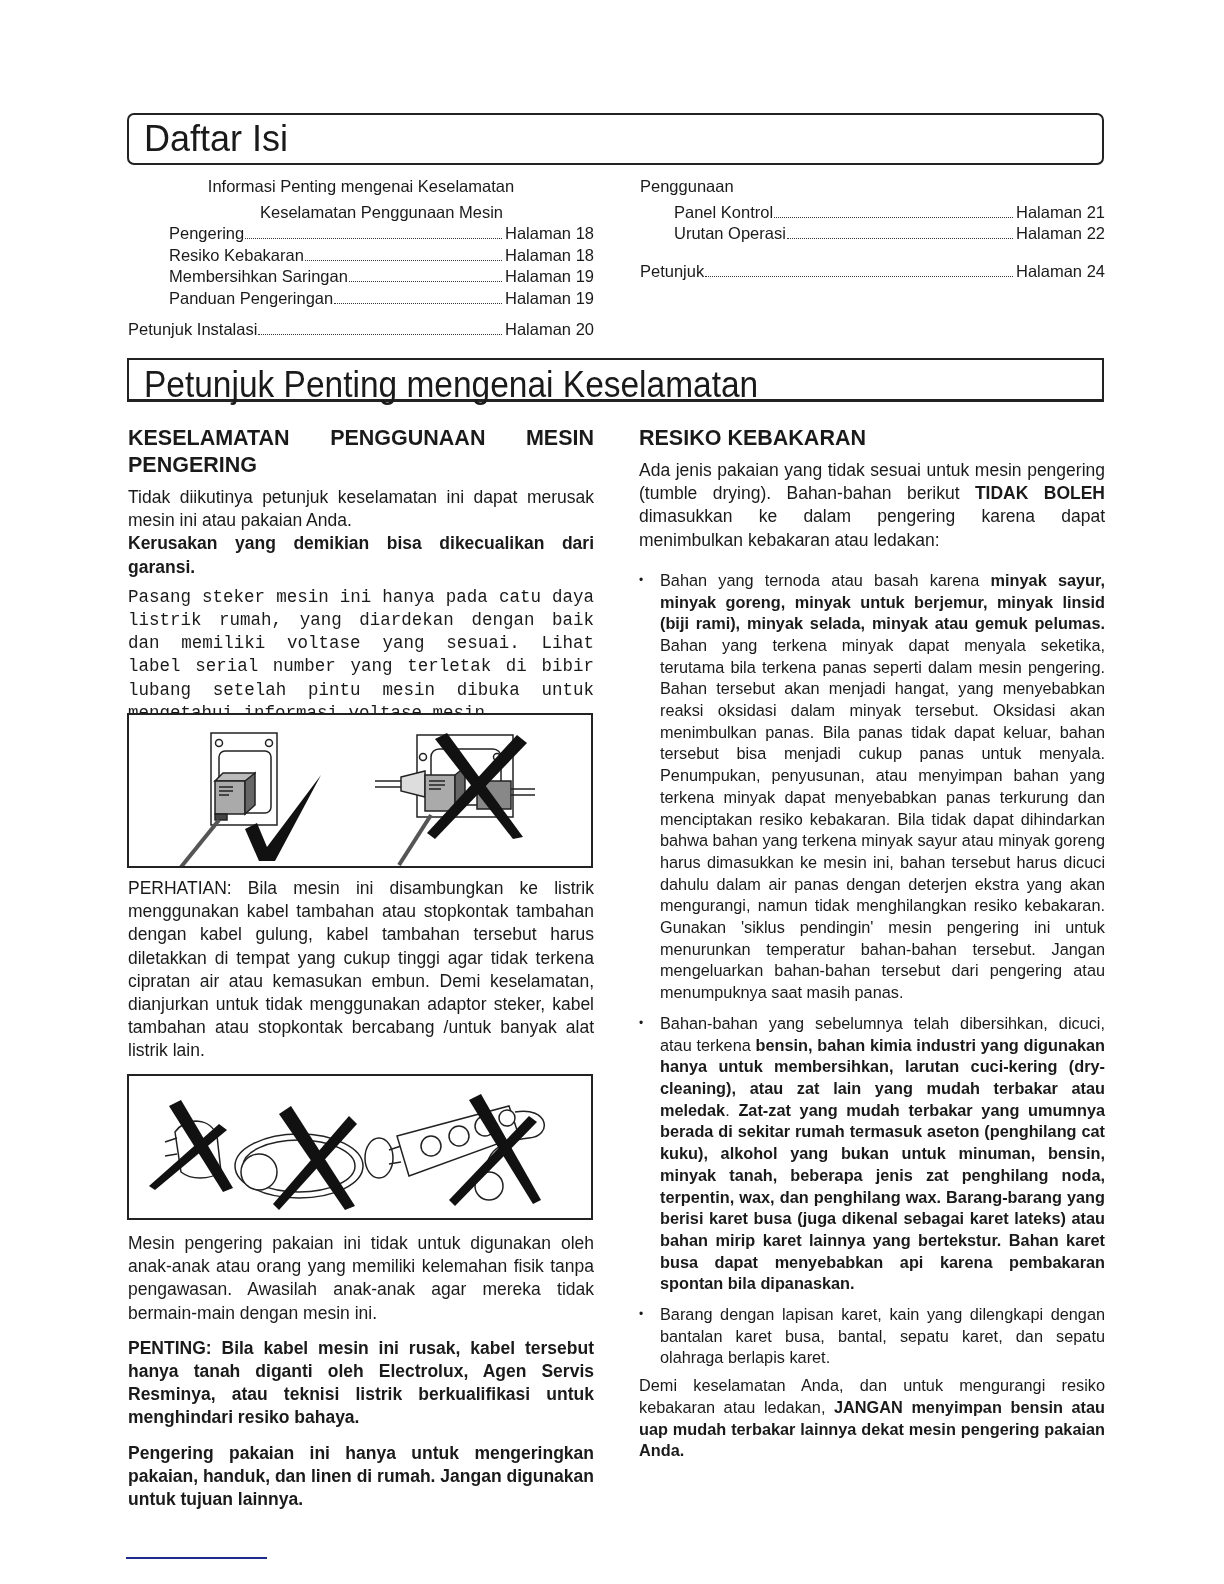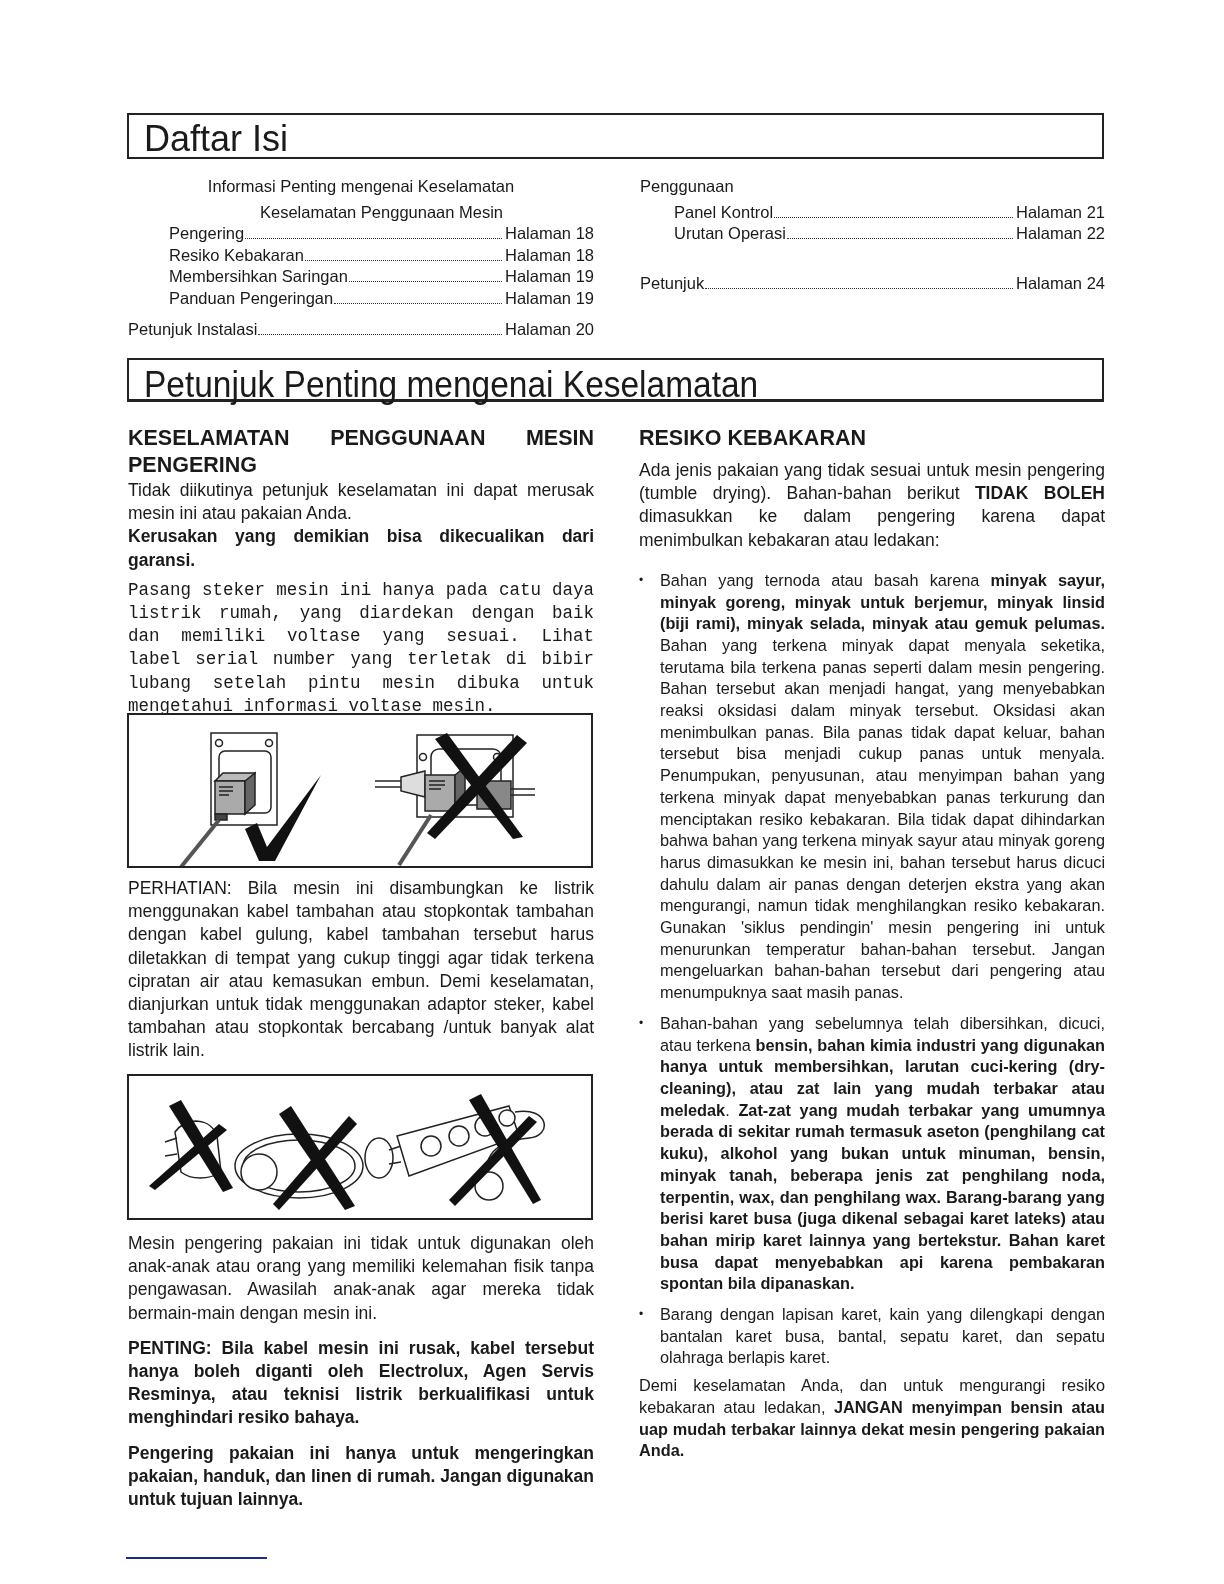--- a/index.html
+++ b/index.html
@@ -1,20 +1,20 @@
 <!DOCTYPE html>
 <html><head>
 <meta charset="utf-8">
 <style>
   html, body { margin: 0; padding: 0; background: #ffffff; }
   body { width: 1224px; height: 1584px; position: relative; overflow: hidden;
          font-family: "Liberation Sans", "DejaVu Sans", sans-serif; color: #1a1a1a; }
   .hbox { position: absolute; border: 2px solid #222; box-sizing: border-box; background: #fff; }
   .hbox .title { position: absolute; left: 15px; font-weight: normal; color: #1a1a1a; white-space: nowrap; }
-  #toc-box { left: 127px; top: 113px; width: 977px; height: 46px; }
+  #toc-box { left: 127px; top: 113px; width: 977px; height: 52px; border-radius: 7px; }
   #toc-box .title { font-size: 36px; top: 3px; }
   #safety-box { left: 127px; top: 358px; width: 977px; height: 44px; border-bottom-width: 3px; }
   #safety-box .title { font-size: 36px; top: 4px; transform: scaleX(0.93); transform-origin: left; }
 
   .toc-col { position: absolute; font-size: 16.5px; line-height: 21.5px; }
   .toc-line { display: flex; align-items: baseline; white-space: nowrap; }
   .toc-line .lbl { flex: 0 0 auto; }
   .toc-line .dots { flex: 1 1 auto; border-bottom: 1.5px dotted #333; margin: 0 3px 4px 1px; height: 1px; }
   .toc-line .pg { flex: 0 0 auto; }
   .ind { padding-left: 41px; }
@@ -72,34 +72,34 @@
   <div class="toc-line ind2">
     <span class="lbl">Panel Kontrol</span>
       <span class="dots"></span>
       <span class="pg">Halaman 21</span>
   </div>
   <div class="toc-line ind2">
     <span class="lbl">Urutan Operasi</span>
       <span class="dots"></span>
       <span class="pg">Halaman 22</span>
   </div>
-  <div class="toc-line" style="margin-top:28px;justify-content:space-between;">
+  <div class="toc-line" style="margin-top:16px;justify-content:space-between;">
     <span class="lbl">Petunjuk </span>
       <span class="dots"></span>
       <span class="pg">Halaman 24</span>
   </div>
 </div>
 
 <div class="hbox" id="safety-box">
   <div class="title">Petunjuk Penting mengenai Keselamatan</div>
 </div>
 
 <div class="col" style="left:128px; top:425px; width:466px;">
   <h2 class="h2" style="word-spacing:18px;">KESELAMATAN PENGGUNAAN MESIN PENGERING</h2>
-  <p class="p" style="">Tidak diikutinya petunjuk keselamatan ini dapat merusak mesin ini atau pakaian Anda.</p>
+  <p class="p" style="margin-top:7px;">Tidak diikutinya petunjuk keselamatan ini dapat merusak mesin ini atau pakaian Anda.</p>
   <p class="p pb">Kerusakan yang demikian bisa dikecualikan dari garansi.</p>
   <p class="p" style="margin-top:7px;font-family:Liberation Mono, monospace;">Pasang steker mesin ini hanya pada catu daya listrik rumah, yang diardekan dengan baik dan memiliki voltase yang sesuai. Lihat label serial number yang terletak di bibir lubang setelah pintu mesin dibuka untuk mengetahui informasi voltase mesin.</p>
 </div>
 
 <div class="fig" style="left:127px; top:713px; width:466px; height:155px;">
   <svg width="462" height="151" viewBox="0 0 462 151">
 
     <g stroke="#222" stroke-width="1.5" fill="#fff">
       <rect x="82" y="18" width="66" height="92"></rect>
       <rect x="90" y="36" width="52" height="62" rx="6"></rect>
@@ -183,21 +183,21 @@
     </g>
     <g fill="#111">
       <polygon points="340,24 352,18 412,124 404,128"></polygon>
       <polygon points="400,40 408,46 326,130 320,124"></polygon>
     </g>
   </svg>
 </div>
 
 <div class="col" style="left:128px; top:1232px; width:466px;">
   <p class="p">Mesin pengering pakaian ini tidak untuk digunakan oleh anak-anak atau orang yang memiliki kelemahan fisik tanpa pengawasan. Awasilah anak-anak agar mereka tidak bermain-main dengan mesin ini.</p>
-  <p class="p pb" style="margin-top:12px;">PENTING: Bila kabel mesin ini rusak, kabel tersebut hanya boleh diganti oleh Electrolux, Agen Servis Resminya, atau teknisi listrik berkualifikasi untuk menghindari resiko bahaya.</p>
+  <p class="p pb" style="margin-top:12px;">PENTING: Bila kabel mesin ini rusak, kabel tersebut hanya tanah diganti oleh Electrolux, Agen Servis Resminya, atau teknisi listrik berkualifikasi untuk menghindari resiko bahaya.</p>
   <p class="p pb" style="margin-top:12px;">Pengering pakaian ini hanya untuk mengeringkan pakaian, handuk, dan linen di rumah. Jangan digunakan untuk tujuan lainnya.</p>
 </div>
 
 <div class="col" style="left:639px; top:425px; width:466px;">
   <h2 class="h2">RESIKO KEBAKARAN</h2>
   <p class="p" style="margin-top:7px;">
     <span>Ada jenis pakaian yang tidak sesuai untuk mesin pengering (tumble drying). Bahan-bahan berikut </span><b>TIDAK BOLEH</b><span> dimasukkan ke dalam pengering karena dapat menimbulkan kebakaran atau ledakan:</span>
   </p>
   <p class="rp bullet" style="margin-top:18px;">
     <span>Bahan yang ternoda atau basah karena </span><b>minyak sayur, minyak goreng, minyak untuk berjemur, minyak linsid (biji rami), minyak selada, minyak atau gemuk pelumas.</b><span> Bahan yang terkena minyak dapat menyala seketika, terutama bila terkena panas seperti dalam mesin pengering. Bahan tersebut akan menjadi hangat, yang menyebabkan reaksi oksidasi dalam minyak tersebut. Oksidasi akan menimbulkan panas. Bila panas tidak dapat keluar, bahan tersebut bisa menjadi cukup panas untuk menyala.  Penumpukan, penyusunan, atau menyimpan bahan yang terkena minyak dapat menyebabkan panas terkurung dan menciptakan resiko kebakaran. Bila tidak dapat dihindarkan bahwa bahan yang terkena minyak sayur atau minyak goreng harus dimasukkan ke mesin ini, bahan tersebut harus dicuci dahulu dalam air panas dengan deterjen ekstra  yang akan mengurangi, namun tidak menghilangkan resiko kebakaran. Gunakan 'siklus pendingin' mesin pengering ini untuk menurunkan temperatur bahan-bahan tersebut. Jangan mengeluarkan bahan-bahan tersebut dari pengering atau menumpuknya saat masih panas.</span>

